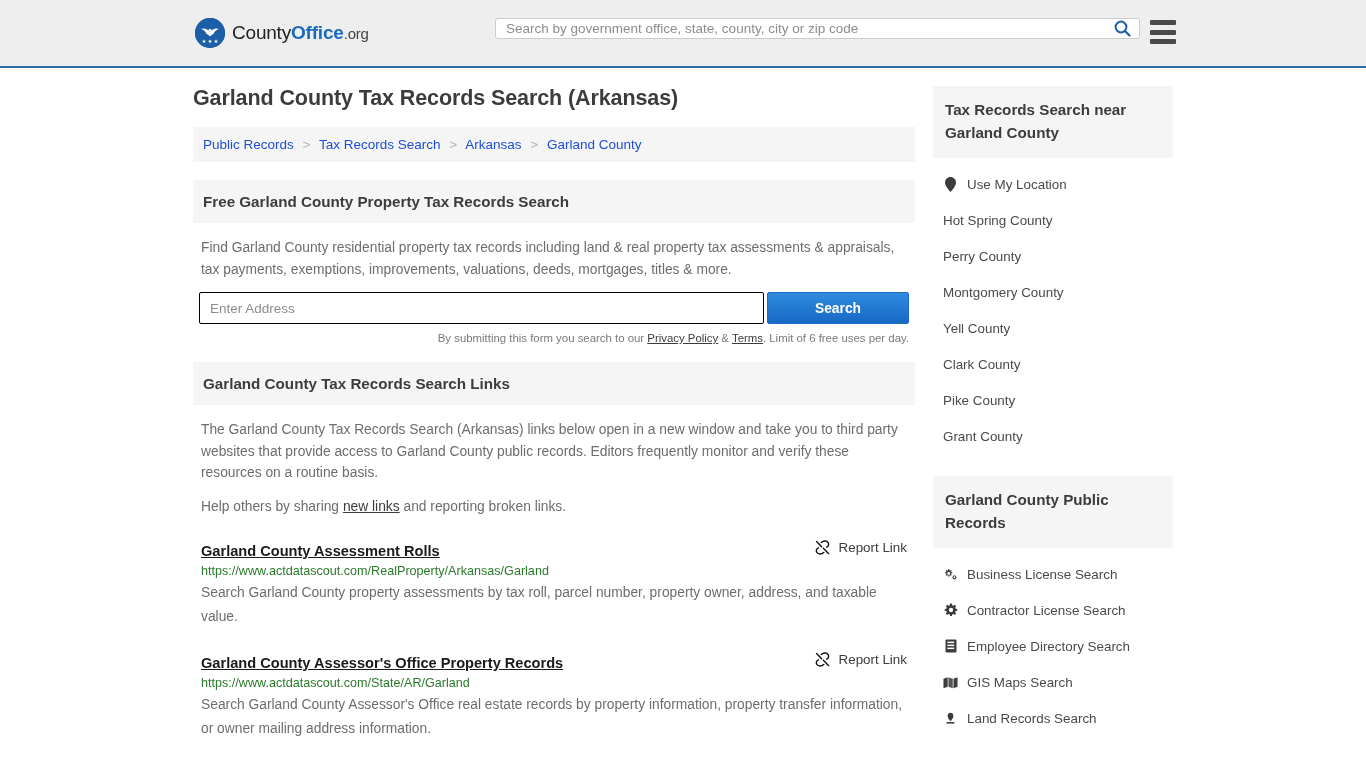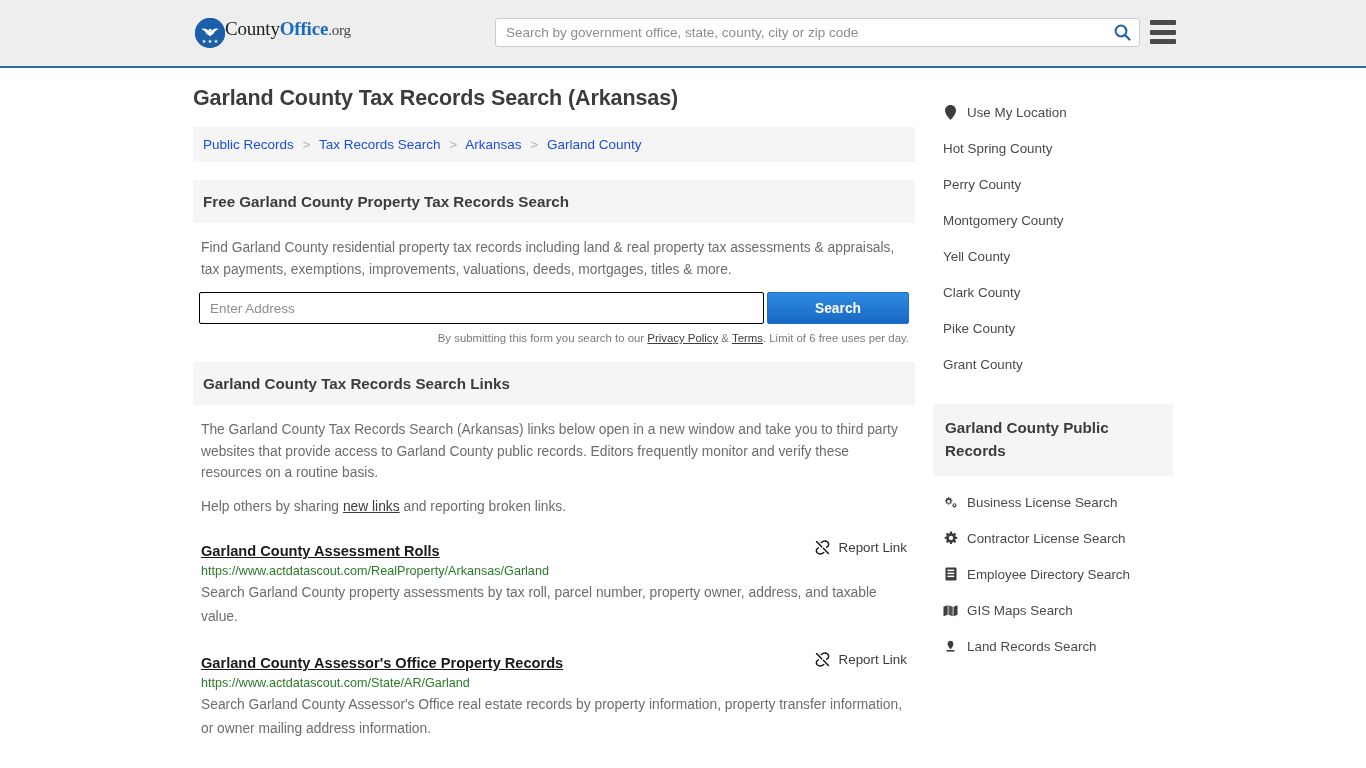--- a/index.html
+++ b/index.html
@@ -19,22 +19,23 @@
     border-bottom: 2px solid #2e6da4;
     display: flex;
     align-items: center;
     position: relative;
   }
   .logo-wrap {
     position: absolute;
     left: 195px;
     top: 18px;
     display: flex;
+    align-items: center;
+    gap: 7px;
     cursor: pointer;
-    font-family: Liberation Serif, serif;
   }
   .logo-mark {
     width: 30px; height: 30px;
     border-radius: 50%;
     background: #1a5fa8;
     position: relative;
     flex: 0 0 auto;
   }
   .logo-mark svg { position: absolute; left: 0; top: 0; }
   .logo-text {
@@ -44,21 +45,21 @@
   }
   .logo-text .t1 { color: #222222; }
   .logo-text .t2 { color: #1a6bbd; font-weight: bold; }
   .logo-text .t3 { color: #444444; font-size: 15px; }
 
   .search-shell {
     position: absolute;
     left: 495px;
     top: 18px;
     width: 645px;
-    height: 29px;
+    height: 21px;
     background: #ffffff;
     border: 1px solid #cccccc;
     border-radius: 3px;
     display: flex;
     align-items: center;
   }
   .search-shell input {
     flex: 1 1 auto;
     height: 26px;
     border: 0;
@@ -351,20 +352,21 @@
           </span>
         </div>
         <div class="result-url">https://www.actdatascout.com/State/AR/Garland</div>
         <div class="result-desc">Search Garland County Assessor's Office real estate records by property information, property transfer information, or owner mailing address information.</div>
       </div>
 
     </div>
 
     <div class="col-side">
 
+      <div class="side-head">Tax Records Search near Garland County</div>
       <div class="side-list">
 
         <div class="side-item">
           <span class="side-icon">
             <svg width="11" height="15" viewBox="0 0 11 15">
               <path d="M5.5 0 C2.46 0 0 2.46 0 5.5 C0 9.6 5.5 15 5.5 15 C5.5 15 11 9.6 11 5.5 C11 2.46 8.54 0 5.5 0 Z" fill="#3c3c3c"></path>
             </svg>
           </span>
           <a>Use My Location</a>
         </div>

